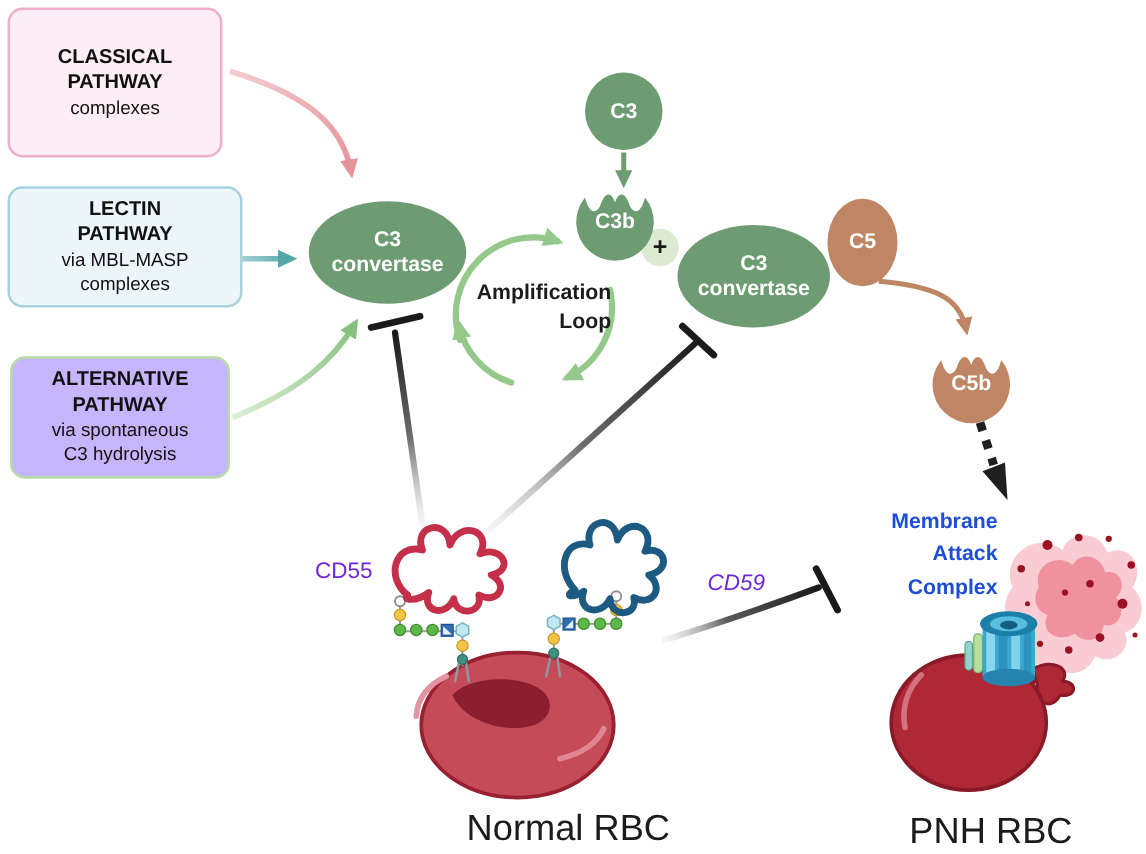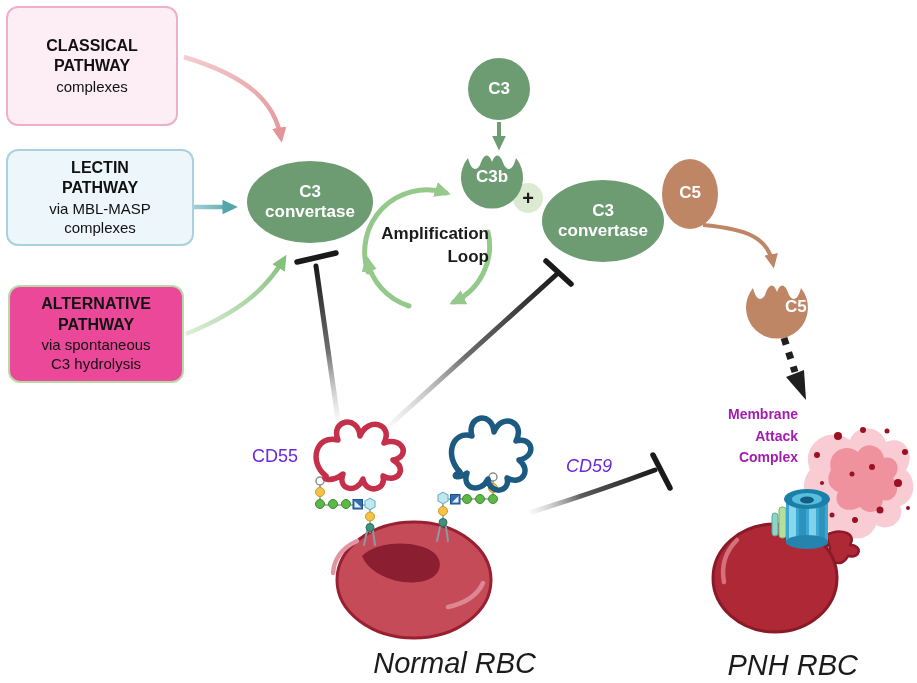--- a/index.html
+++ b/index.html
@@ -5,28 +5,28 @@
   html,body{margin:0;padding:0;background:#fff;}
   .canvas{position:relative;width:917px;height:683px;background:#ffffff;overflow:hidden;
           font-family:"Liberation Sans",sans-serif;color:#111;}
   .layer{position:absolute;left:0;top:0;}
   .pathway-box{position:absolute;border-radius:12px;border:2px solid;display:flex;flex-direction:column;
                align-items:center;justify-content:center;text-align:center;box-sizing:border-box;}
   .box-title{font-weight:bold;font-size:16px;line-height:1.28;}
   .box-sub{font-size:15px;line-height:1.28;}
   .box-classical{left:6px;top:6px;width:172px;height:120px;background:#fdedf4;border-color:#eeb0c9;}
   .box-lectin{left:6px;top:149px;width:188px;height:97px;background:#edf6fa;border-color:#a9d2de;}
-  .box-alternative{left:8px;top:285px;width:176px;height:98px;background:#ec4899;border-color:#b9d9a7;}
+  .box-alternative{left:8px;top:285px;width:176px;height:98px;background:#c4b5fd;border-color:#b9d9a7;}
   .node-label{position:absolute;display:flex;flex-direction:column;align-items:center;justify-content:center;
               text-align:center;color:#fff;font-weight:bold;font-size:17px;line-height:1.2;}
   .lbl{position:absolute;text-align:right;}
   .lbl-ampl{left:365px;top:223px;width:124px;font-weight:bold;font-size:17px;line-height:1.35;color:#1b1b1b;}
-  .lbl-mac{left:702px;top:404px;width:96px;font-weight:bold;font-size:14px;line-height:1.55;color:#a21caf;}
+  .lbl-mac{left:702px;top:404px;width:96px;font-weight:bold;font-size:17px;line-height:1.55;color:#1d4ed8;}
   .lbl-cd{font-size:18px;color:#6d28d9;}
-  .lbl-cell{font-size:29px;color:#1b1b1b;font-style:italic;}
+  .lbl-cell{font-size:29px;color:#1b1b1b;}
 </style>
 </head>
 <body>
 
 <div class="canvas">
 
 <svg class="layer" width="917" height="683" viewBox="0 0 917 683">
   <defs>
     <marker id="mPink" viewBox="0 0 10 10" refX="6.5" refY="5" markerWidth="3.6" markerHeight="3.6" orient="auto" markerUnits="strokeWidth">
           <path d="M 0,0.5 L 9.5,5 L 0,9.5 Z" fill="#e49599"></path>
@@ -227,21 +227,21 @@
   <div>convertase</div>
 </div>
 <div class="node-label" style="left:543px;top:195px;width:120px;height:52px;">
   <div>C3</div>
   <div>convertase</div>
 </div>
 <div class="node-label" style="left:479px;top:78px;width:40px;height:22px;">C3</div>
 <div class="node-label" style="left:468px;top:166px;width:48px;height:22px;">C3b</div>
 <div class="node-label" style="left:518px;top:187px;width:20px;height:22px;color:#1b1b1b;font-size:20px;font-weight:600;">+</div>
 <div class="node-label" style="left:670px;top:182px;width:40px;height:22px;">C5</div>
-<div class="node-label" style="left:753px;top:296px;width:48px;height:22px;margin-left:24px;">C5b</div>
+<div class="node-label" style="left:753px;top:296px;width:48px;height:22px;">C5b</div>
 
 <div class="lbl lbl-ampl">
   <div>Amplification</div>
   <div>Loop</div>
 </div>
 <div class="lbl lbl-mac">
   <div>Membrane</div>
   <div>Attack</div>
   <div>Complex</div>
 </div>

